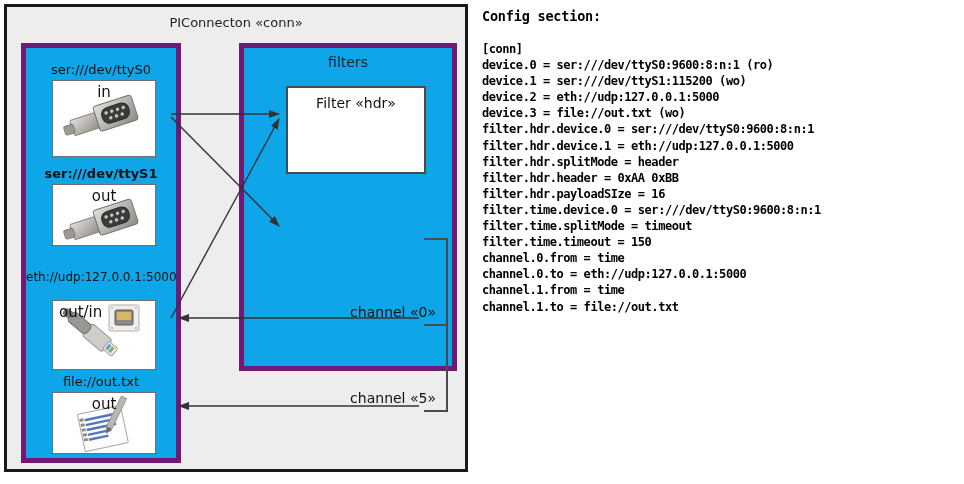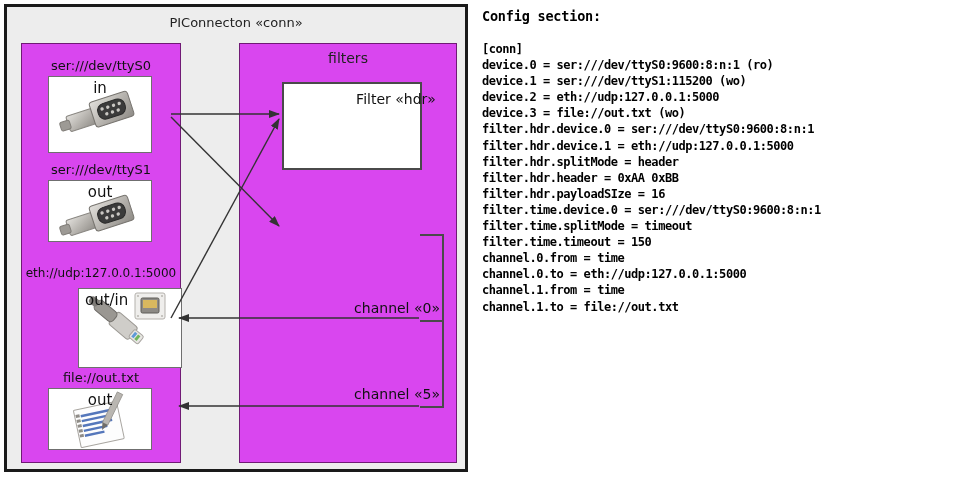--- a/index.html
+++ b/index.html
@@ -7,38 +7,38 @@
        font-family:"DejaVu Sans","Liberation Sans",sans-serif;}
 
   
   #diagram{position:absolute;left:4px;top:4px;width:464px;height:468px;
            background:#ededed;border:3px solid #1a1a1a;box-sizing:border-box;}
 
   #diagram-title{position:absolute;left:0;top:8px;width:100%;text-align:center;
                  font-size:13px;color:#222;}
 
   
-  .panel{position:absolute;background:#d946ef;border:1px solid #701a75;
+  .panel{position:absolute;background:#0ea5e9;border:5px solid #701a75;
          box-sizing:border-box;}
   #devices-panel{left:14px;top:36px;width:160px;height:420px;}
-  #filters-panel{left:232px;top:36px;width:218px;height:420px;}
+  #filters-panel{left:232px;top:36px;width:218px;height:328px;}
   #filters-title{position:absolute;left:0;top:6px;width:100%;text-align:center;
                  font-size:14px;color:#222;}
 
   
   .dev-label{position:absolute;width:100%;text-align:center;font-size:13px;color:#111;}
   .dev-box{position:absolute;background:#ffffff;border:1px solid #6f6f6f;
            box-sizing:border-box;}
   .dev-dir{position:absolute;font-size:15px;color:#111;z-index:3;}
 
   
   .filter-box{position:absolute;background:#ffffff;border:2px solid #4a4a4a;
               box-sizing:border-box;}
   .filter-title{position:absolute;left:0;top:7px;width:100%;text-align:center;
-                font-size:14px;color:#111;padding-left:44px;}
+                font-size:14px;color:#111;}
   .filter-attrs{position:absolute;left:9px;top:32px;font-size:12.5px;color:#111;
                 line-height:16px;}
 
   
   .chan-box{position:absolute;border:2px solid #4a4a4a;box-sizing:border-box;
             background:transparent;}
   .chan-label{position:absolute;right:8px;bottom:2px;font-size:14px;color:#111;
               white-space:nowrap;}
 
   
@@ -82,42 +82,42 @@
           <circle cx="67" cy="32" r="1.7" fill="#c9c7c3"></circle>
             <circle cx="73" cy="32" r="1.7" fill="#c9c7c3"></circle>
           <circle cx="58" cy="38" r="1.7" fill="#c9c7c3"></circle>
             <circle cx="64" cy="38" r="1.7" fill="#c9c7c3"></circle>
           <circle cx="70" cy="38" r="1.7" fill="#c9c7c3"></circle>
           <rect x="10" y="32" width="10" height="9" rx="2" fill="#9d9a95" stroke="#807d78"></rect>
         </g>
       </svg>
     </div>
 
-    <div class="dev-label" style="left:0;top:118px;">ser:///dev/ttyS1</div>
+    <div class="dev-label" style="left:0;top:118px;font-weight:bold;">ser:///dev/ttyS1</div>
     <div class="dev-box" style="left:26px;top:136px;width:104px;height:62px;">
       <div class="dev-dir" style="left:0;top:2px;width:100%;text-align:center;">out</div>
       <svg viewBox="0 0 104 62" width="104" height="62" style="position:absolute;left:0;top:0;">
         <g transform="rotate(-18 54 38)">
           <rect x="18" y="28" width="30" height="16" rx="2" fill="url(#metal1)" stroke="#8a8782"></rect>
           <rect x="44" y="22" width="40" height="26" rx="3" fill="url(#metal1)" stroke="#77746f"></rect>
           <rect x="50" y="27" width="28" height="16" rx="7" fill="#3b3b3b" stroke="#2a2a2a"></rect>
           <circle cx="55" cy="32" r="1.7" fill="#c9c7c3"></circle>
             <circle cx="61" cy="32" r="1.7" fill="#c9c7c3"></circle>
           <circle cx="67" cy="32" r="1.7" fill="#c9c7c3"></circle>
             <circle cx="73" cy="32" r="1.7" fill="#c9c7c3"></circle>
           <circle cx="58" cy="38" r="1.7" fill="#c9c7c3"></circle>
             <circle cx="64" cy="38" r="1.7" fill="#c9c7c3"></circle>
           <circle cx="70" cy="38" r="1.7" fill="#c9c7c3"></circle>
           <rect x="10" y="32" width="10" height="9" rx="2" fill="#9d9a95" stroke="#807d78"></rect>
         </g>
       </svg>
     </div>
 
     <div class="dev-label" style="left:0;top:222px;font-size:12px;">eth://udp:127.0.0.1:5000</div>
-    <div class="dev-box" style="left:26px;top:244px;width:104px;height:80px;margin-left:30px;">
+    <div class="dev-box" style="left:26px;top:252px;width:104px;height:70px;">
       <div class="dev-dir" style="left:6px;top:2px;">out/in</div>
       <svg viewBox="0 0 104 62" width="104" height="62" style="position:absolute;left:0;top:0;">
         <rect x="56" y="4" width="30" height="26" rx="2" fill="#efeeec" stroke="#b4b1ac"></rect>
         <rect x="62" y="9" width="18" height="15" rx="1.5" fill="#8d8a85" stroke="#5e5c58"></rect>
         <rect x="64" y="11" width="14" height="8" fill="#d8b85f"></rect>
         <circle cx="59" cy="7" r="1" fill="#b9b6b1"></circle>
           <circle cx="83" cy="7" r="1" fill="#b9b6b1"></circle>
         <circle cx="59" cy="27" r="1" fill="#b9b6b1"></circle>
           <circle cx="83" cy="27" r="1" fill="#b9b6b1"></circle>
         <g transform="rotate(40 48 40)">

